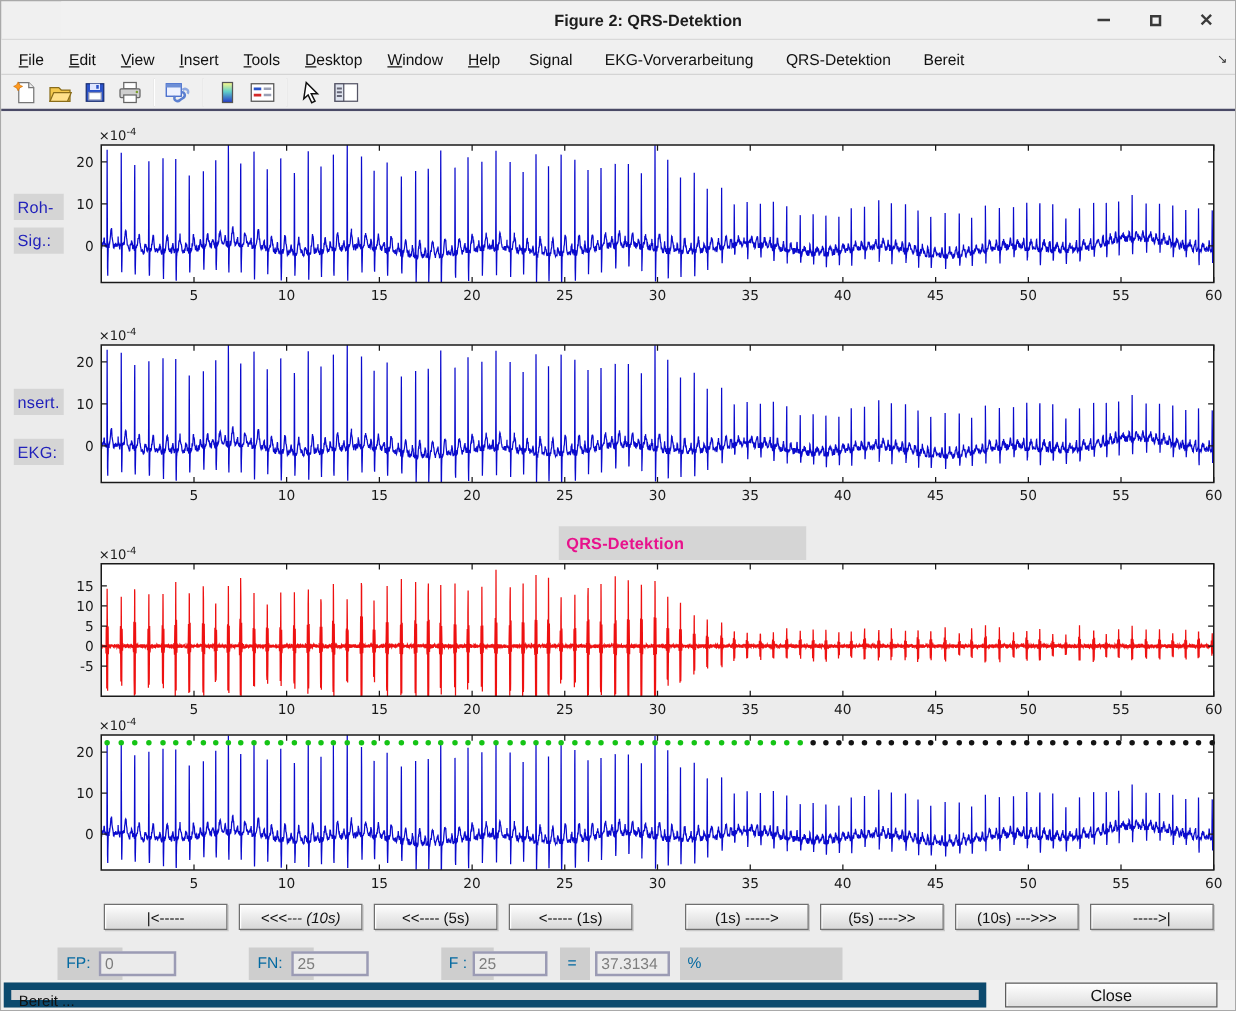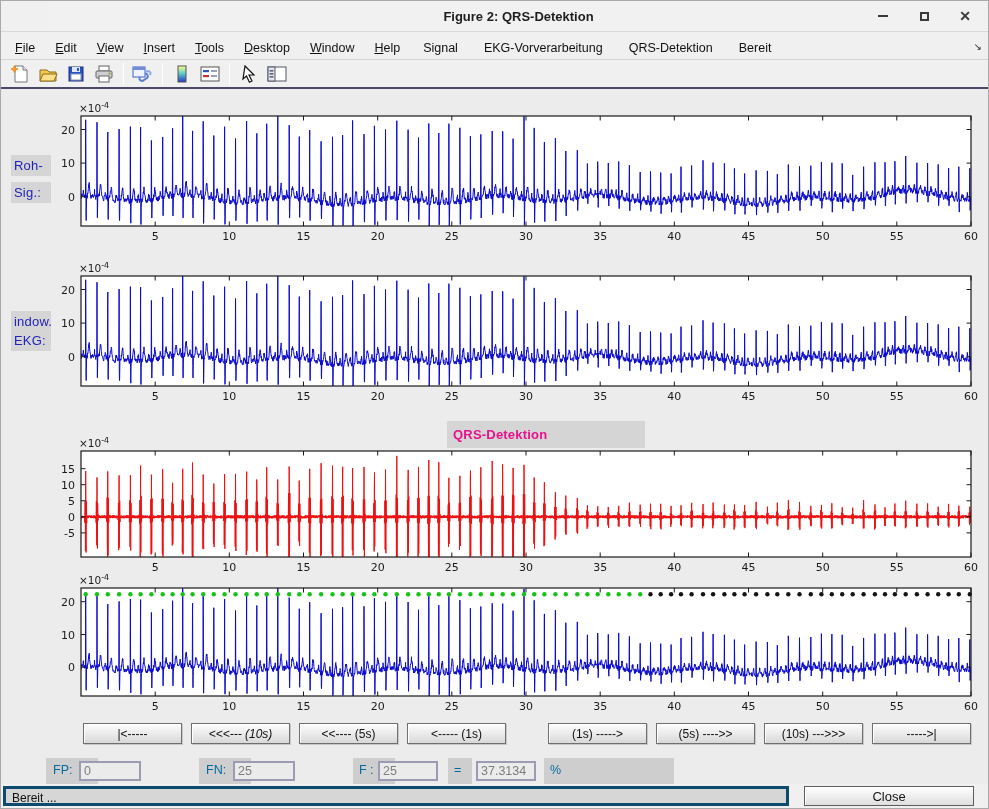--- a/index.html
+++ b/index.html
@@ -40,21 +40,21 @@
     box-shadow:inset 1px 1px 0 #ffffff, 1px 1px 0 rgba(0,0,0,0.15); cursor:default;
     font-family:"Liberation Sans",sans-serif; }
 
   
   .field-bg { position:absolute; top:669px; height:28px; background:#cecece; }
   .field-label { position:absolute; top:674px; font-size:12.5px; color:#0369a1; }
   .stat-input { position:absolute; top:672px; height:20px; width:62px; background:#ebebeb; border:2px solid #9b9bb4; color:#7d7d7d; font-size:12.5px; font-family:"Liberation Sans",sans-serif; padding:0 3px; }
 
   
   .statusbar { height:24px; background:#f0f0f0; flex:0 0 auto; position:relative; }
-  .status-msg { position:absolute; left:2px; top:2px; width:786px; height:20px; background:#d6d6d6; border:3px solid #0c4a6e; font-size:12px; color:#111; line-height:18px; padding-left:6px; }
+  .status-msg { position:absolute; left:2px; top:2px; width:786px; height:20px; background:#d6d6d6; border:6px solid #0c4a6e; font-size:12px; color:#111; line-height:18px; padding-left:6px; }
   .close-btn { position:absolute; right:14px; top:2px; width:170px; height:20px; font-size:13px; color:#111;
     background:linear-gradient(#ffffff,#ececec 60%,#dedede); border:1px solid #5d5d5d;
     box-shadow:inset 1px 1px 0 #fff; cursor:default; font-family:"Liberation Sans",sans-serif; }
 </style>
 </head>
 <body>
 
 <div id="window">
 
   <div class="titlebar">
@@ -163,22 +163,22 @@
           <rect x="3.5" y="9" width="4" height="1.6" fill="#667"></rect>
           <rect x="3.5" y="12" width="4" height="1.6" fill="#667"></rect>
         </svg>
       </div>
     </div>
 
   <div class="canvas" id="canvas">
 
     <div class="side-label" style="left:10px; top:66px; width:40px; height:21px;">Roh-</div>
     <div class="side-label" style="left:10px; top:93px; width:40px; height:21px;">Sig.:</div>
-    <div class="side-label" style="left:10px; top:222px; width:40px; height:21px;">indow.</div>
-    <div class="side-label" style="left:10px; top:241px; width:40px; height:21px;">EKG:</div>
+    <div class="side-label" style="left:10px; top:222px; width:40px; height:21px;">nsert.</div>
+    <div class="side-label" style="left:10px; top:262px; width:40px; height:21px;">EKG:</div>
     <div class="qrs-title-box">QRS-Detektion</div>
 
     <div class="nav-row" id="navrow">
         <button class="nav-btn" style="left: 82px;">|&lt;-----</button>
         <button class="nav-btn" style="left: 190px; font-style: italic;">&lt;&lt;&lt;--- (10s)</button>
         <button class="nav-btn" style="left: 298px;">&lt;&lt;---- (5s)</button>
         <button class="nav-btn" style="left: 406px;">&lt;----- (1s)</button>
         <button class="nav-btn" style="left: 547px;">(1s) -----&gt;</button>
         <button class="nav-btn" style="left: 655px;">(5s) ----&gt;&gt;</button>
         <button class="nav-btn" style="left: 763px;">(10s) ---&gt;&gt;&gt;</button>

